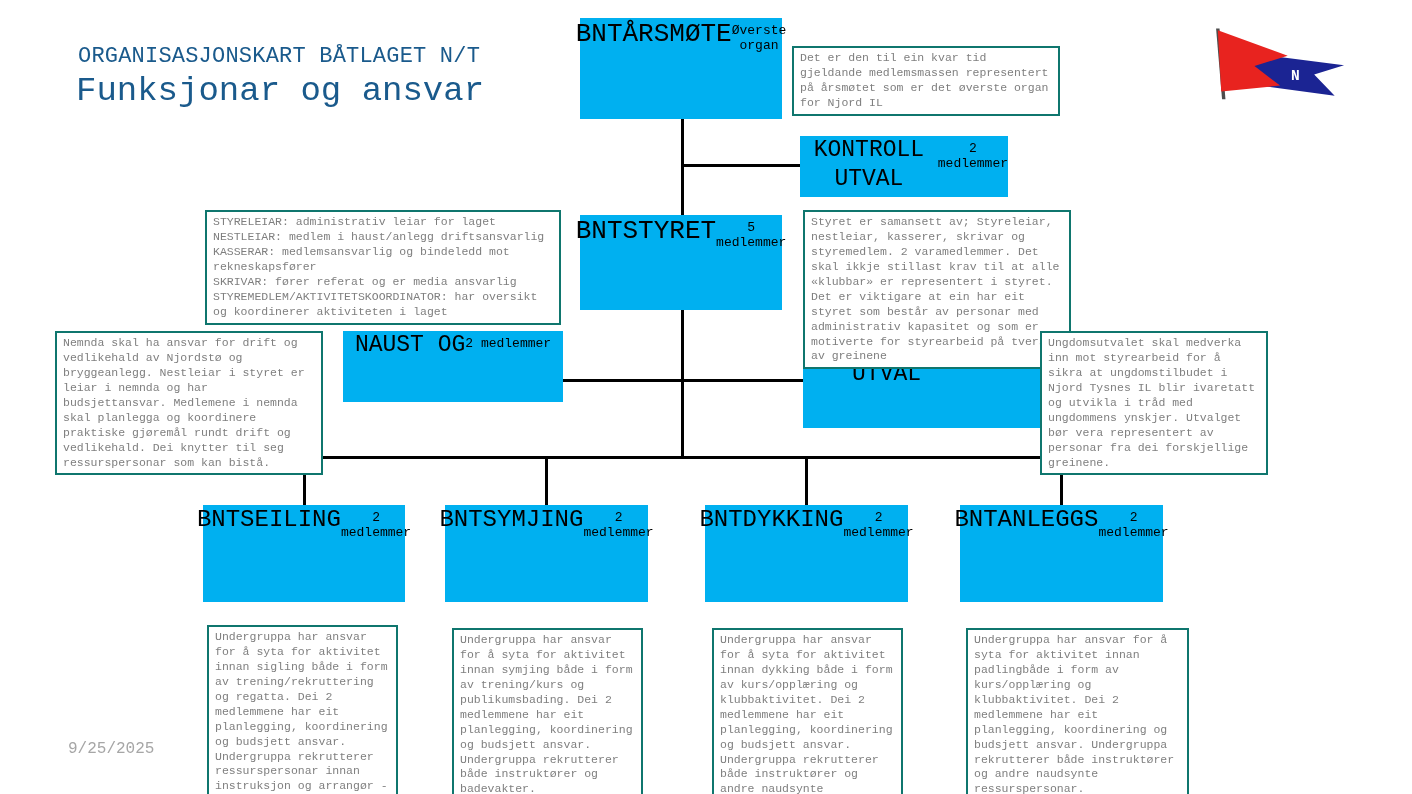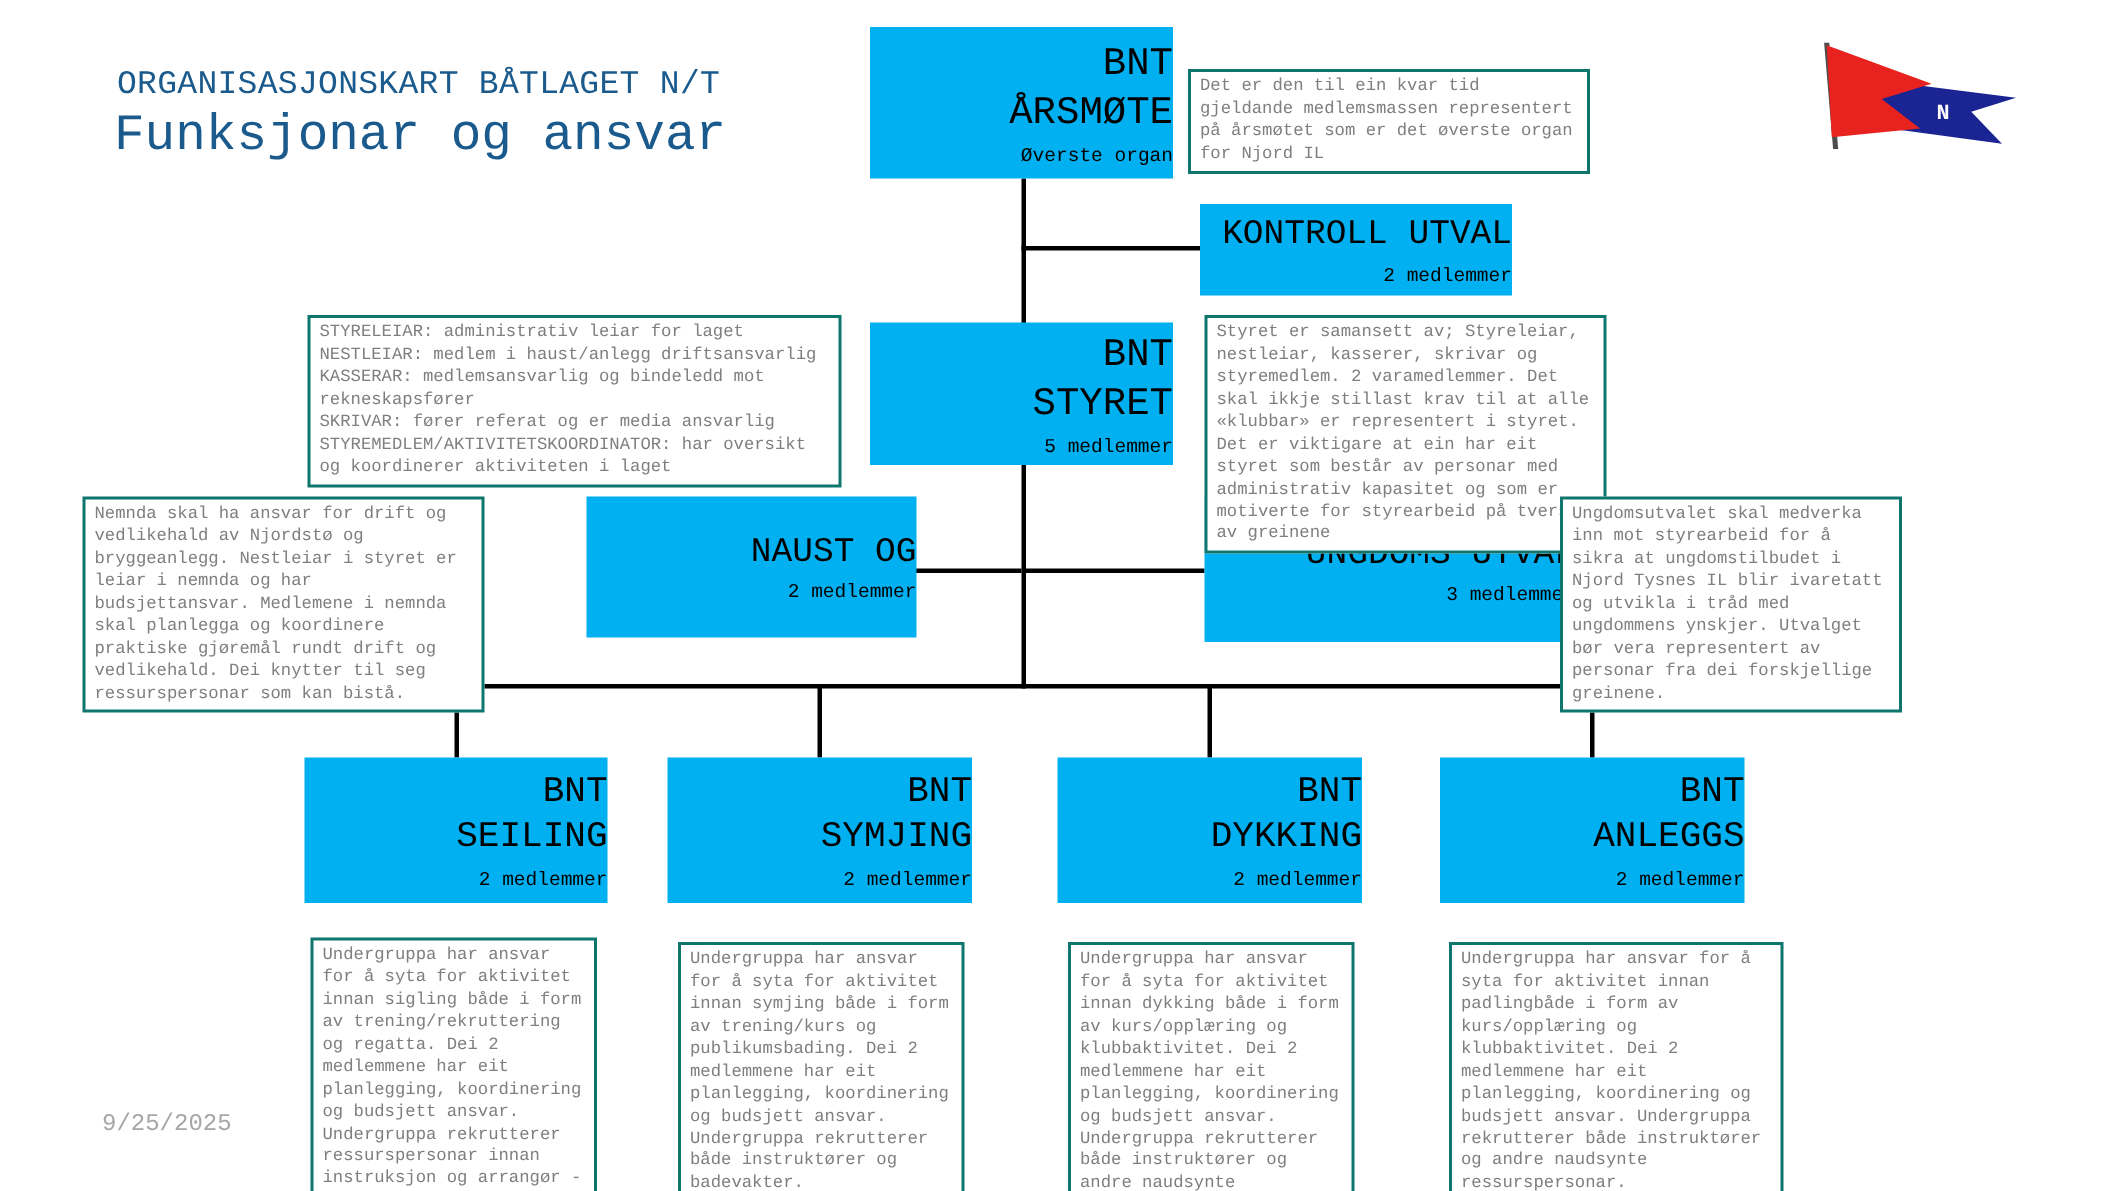--- a/index.html
+++ b/index.html
@@ -4,21 +4,21 @@
 <style>
   html,body { margin:0; padding:0; background:#ffffff; }
   #canvas {
     position:relative; width:1412px; height:794px; background:#ffffff;
     font-family:Liberation Mono, monospace; overflow:hidden;padding-left:48px;
   }
   .hdr-small { position:absolute; left:78px; top:44px; font-size:22px; color:#1a5a8c; letter-spacing:0.2px; }
   .hdr-large { position:absolute; left:76px; top:72px; font-size:34px; color:#1a5a8c; }
   .node {
     position:absolute; background:#00b0f0; color:#000;
-    display:flex; flex-direction:column; align-items:flex-end; justify-content:center;
+    display:flex; flex-direction:row; align-items:flex-start; justify-content:center;
     text-align:center;
   }
   .node .t1, .node .t2 { line-height:1.25; }
   .node .sub { font-size:13px; margin-top:5px; }
   .f26 .t1,.f26 .t2 { font-size:26px; }
   .f24 .t1,.f24 .t2 { font-size:24px; }
   .f23 .t1,.f23 .t2 { font-size:23px; }
   .note {
     position:absolute; background:#ffffff; border:2px solid #0f766e;
     color:#7f7f7f; font-size:11.5px; line-height:1.3; padding:3px 6px; box-sizing:border-box;
@@ -64,21 +64,21 @@
     <span class="t1">KONTROLL UTVAL</span>
     <span class="sub">2 medlemmer</span>
   </div>
 
   <div class="node f26" style="left:580px; top:215px; width:202px; height:95px;">
     <span class="t1">BNT</span>
     <span class="t2">STYRET</span>
     <span class="sub">5 medlemmer</span>
   </div>
 
-  <div class="node f23" style="left:343px; top:331px; width:220px; height:94px;margin-left:48px;">
+  <div class="node f23" style="left:343px; top:331px; width:220px; height:71px;">
     <span class="t1">NAUST OG</span>
     <span class="sub">2 medlemmer</span>
   </div>
 
   <div class="node f23" style="left:803px; top:331px; width:247px; height:97px;">
     <span class="t1">UNGDOMS UTVAL</span>
     <span class="sub">3 medlemmer</span>
   </div>
 
   <div class="node f24" style="left:203px; top:505px; width:202px; height:97px;">

